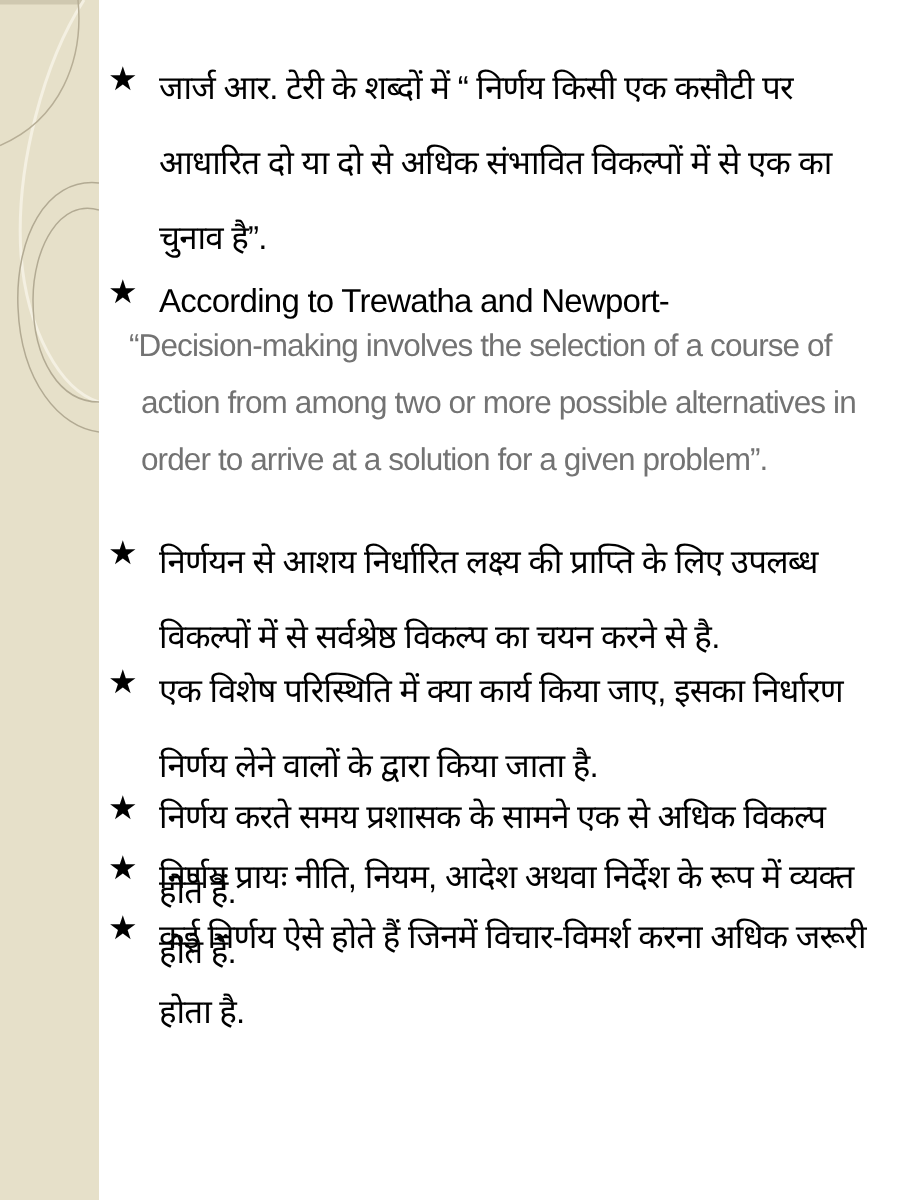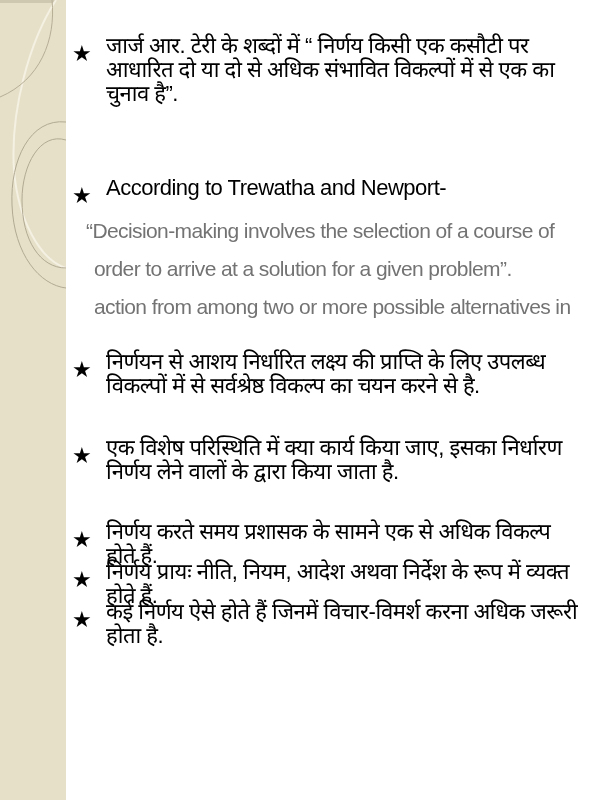--- a/index.html
+++ b/index.html
@@ -53,21 +53,21 @@
       position: absolute;
       left: 0;
       font-size: 22px;
       font-family: "DejaVu Sans", sans-serif;
       line-height: 1;
     }
     .bullet .text {
       display: block;
       margin-left: 34px;
       font-size: 22px;
-      line-height: 24px;
+      line-height: 50px;
       letter-spacing: -0.5px;
       font-stretch: condensed;
     }
     .quote {
       position: absolute;
       left: 20px;
       width: 500px;
       font-family: "Liberation Sans", "DejaVu Sans", sans-serif;
       font-size: 21px;
       line-height: 38px;
@@ -102,22 +102,22 @@
       <span class="text">जार्ज आर. टेरी के शब्दों में “ निर्णय किसी एक कसौटी पर आधारित दो या दो से अधिक संभावित विकल्पों में से एक का चुनाव है”.</span>
     </div>
 
     <div class="bullet" style="top:176px;">
       <span class="star" style="top:9px;">★</span>
       <span class="text">According to Trewatha and Newport-</span>
     </div>
 
     <div class="quote" style="top:212px;">
       <span class="q-line">“Decision-making involves the selection of a course of</span>
+      <span class="q-line q-indent">action from among two or more possible alternatives in</span>
       <span class="q-line q-indent">order to arrive at a solution for a given problem”.</span>
-      <span class="q-line q-indent">action from among two or more possible alternatives in</span>
     </div>
 
     <div class="bullet" style="top:350px;">
       <span class="star" style="top:9px;">★</span>
       <span class="text">निर्णयन से आशय निर्धारित लक्ष्य की प्राप्ति के लिए उपलब्ध विकल्पों में से सर्वश्रेष्ठ विकल्प का चयन करने से है.</span>
     </div>
 
     <div class="bullet" style="top:436px;">
       <span class="star" style="top:9px;">★</span>
       <span class="text">एक विशेष परिस्थिति में क्या कार्य किया जाए, इसका निर्धारण निर्णय लेने वालों के द्वारा किया जाता है.</span>

